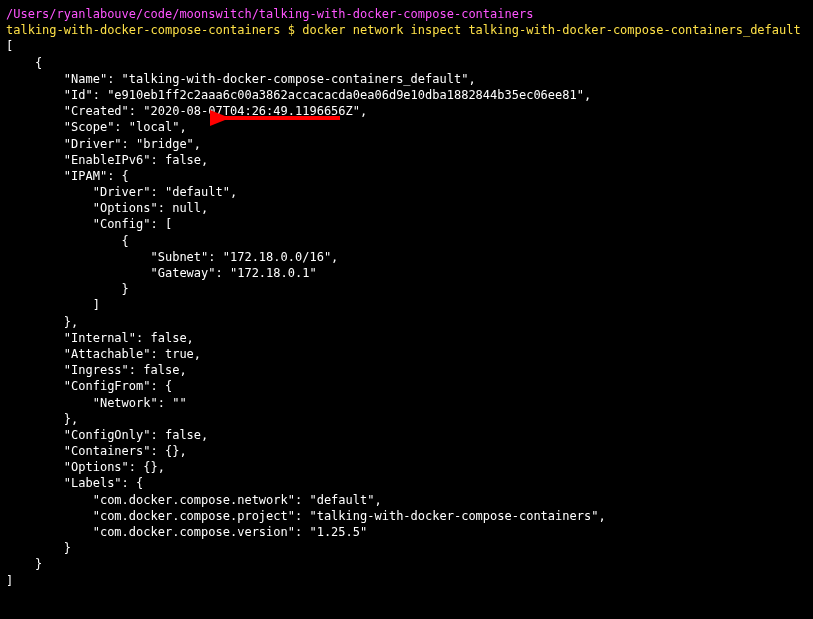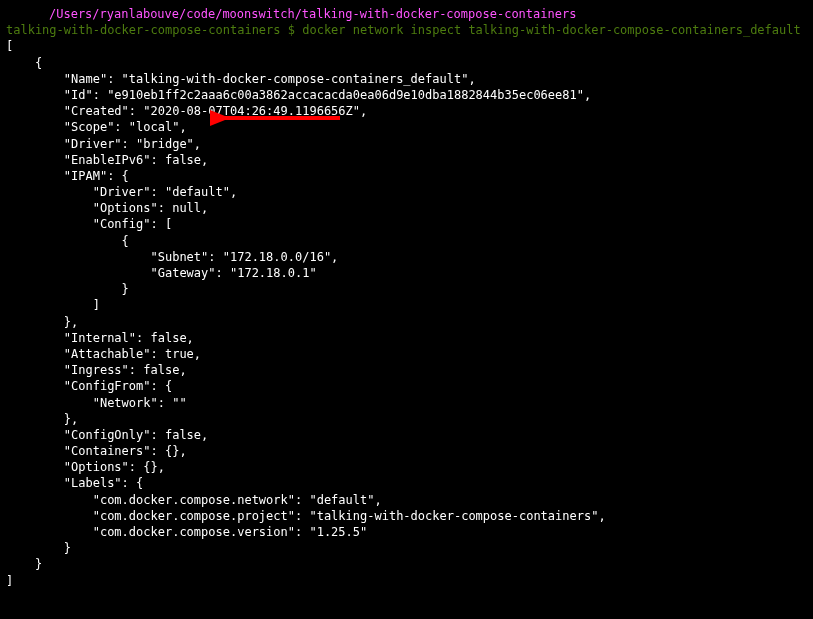--- a/index.html
+++ b/index.html
@@ -10,24 +10,23 @@
       font-family: "Menlo", "Monaco", "Consolas", monospace;
       font-size: 12px;
       line-height: 1.35;
       width: 813px;
       height: 619px;
       box-sizing: border-box;
       overflow: hidden;
     }
     .cwd {
       color: #ff55ff;
-      margin-left: 43px;
     }
     .prompt {
-      color: #4d7c0f;
+      color: #fde047;
     }
     .pre-output {
       color: #fff;
       white-space: pre;
       margin: 0;
       position: relative;
     }
     .arrow {
       position: absolute;
       left: 210px;

